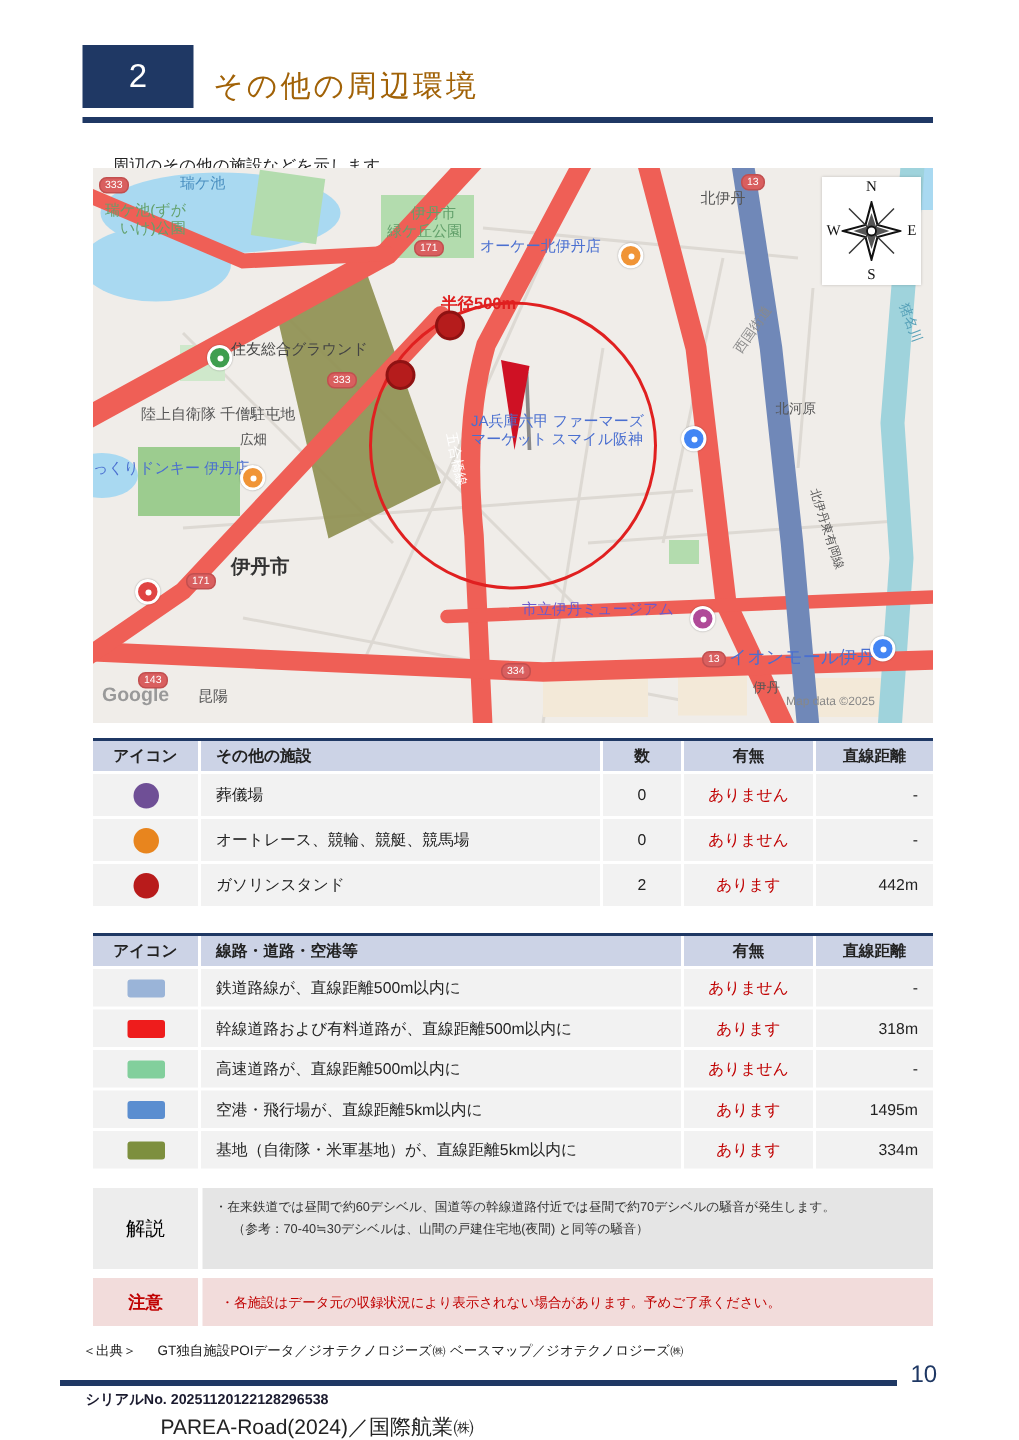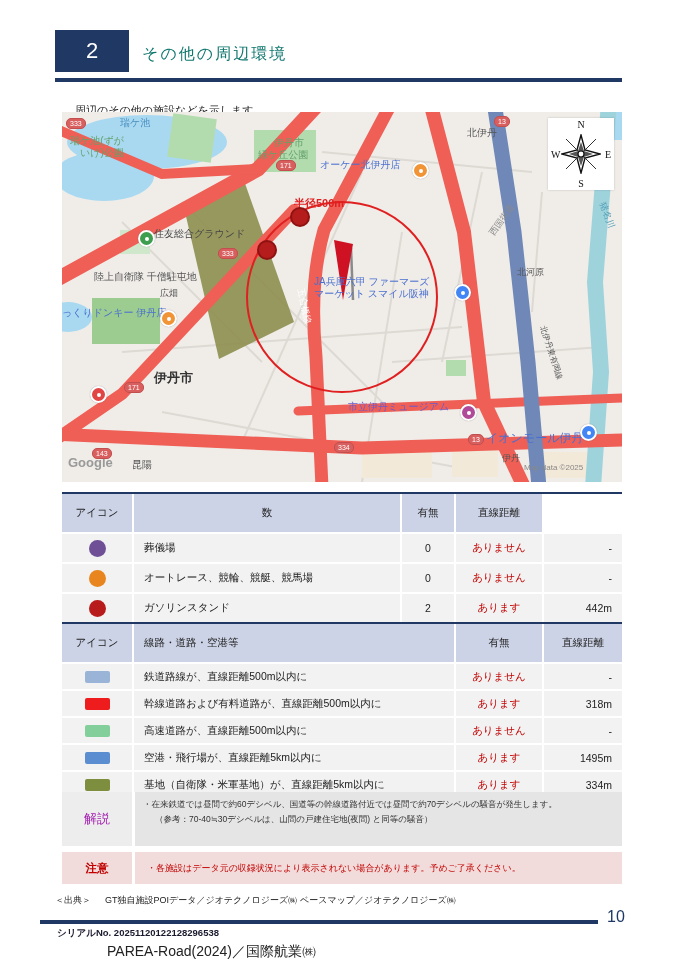--- a/index.html
+++ b/index.html
@@ -2,21 +2,21 @@
 <html><head>
 <meta charset="utf-8">
 <style>
   html,body{margin:0;padding:0;background:#fff;}
   body{font-family:"Liberation Sans","DejaVu Sans",sans-serif;color:#222;}
   .page{position:relative;width:679px;height:960px;background:#fff;overflow:hidden;}
 
   
   .secnum{position:absolute;left:55px;top:30px;width:74px;height:42px;background:#1f3864;color:#fff;
           display:flex;align-items:center;justify-content:center;font-size:22px;}
-  .title{position:absolute;left:142px;top:44px;font-size:16px;letter-spacing:2px;color:#0f766e;font-weight:500;}
+  .title{position:absolute;left:142px;top:44px;font-size:20px;letter-spacing:2px;color:#a16207;font-weight:500;}
   .hrule{position:absolute;left:55px;top:78px;width:567px;height:4px;background:#1f3864;}
   .intro{position:absolute;left:75px;top:92px;font-size:11px;}
 
   
   .map{position:absolute;left:62px;top:112px;width:560px;height:370px;background:#f0ede9;overflow:hidden;}
   .map svg.base{position:absolute;left:0;top:0;}
   .maplabel{position:absolute;white-space:nowrap;line-height:1.05;transform-origin:left center;}
   .shield{position:absolute;background:#d95f5f;color:#fff;font-size:7px;line-height:1;
           padding:1px 3px;border-radius:5px;border:1px solid #c24f4f;}
   .poi{position:absolute;width:13px;height:13px;border-radius:50%;border:2px solid #fff;
@@ -30,38 +30,38 @@
   .compass .w{left:3px;top:50%;transform:translateY(-50%);}
   .compass .e{right:3px;top:50%;transform:translateY(-50%);}
   .compass svg{position:absolute;left:13px;top:16px;}
 
   
   .tbl{position:absolute;left:62px;width:560px;border-top:2px solid #1f3864;}
   .trow{display:grid;column-gap:2px;margin-bottom:2px;}
   .fac .trow{grid-template-columns:70px 1fr 52px 86px 78px;}
   .rts .trow{grid-template-columns:70px 1fr 86px 78px;}
   .trow>div{display:flex;align-items:center;font-size:10.5px;}
-  .thead>div{background:#ccd3e6;height:38px;font-size:10.5px;color:#222;}
+  .thead>div{background:#ccd3e6;height:20px;font-size:10.5px;color:#222;font-weight:bold;}
   .tbody>div{background:#f2f2f2;}
   .fac .tbody>div{height:28px;}
   .rts .tbody>div{height:25px;}
   .c-icon{justify-content:center;}
   .c-name{padding-left:10px;}
   .c-count,.c-pres{justify-content:center;}
   .c-dist{justify-content:flex-end;padding-right:10px;}
   .th-name{padding-left:10px;}
   .th-count,.th-pres,.th-dist{justify-content:center;}
   .pres{color:#c00000;}
   .ic-circle{width:17px;height:17px;border-radius:50%;}
   .ic-rect{width:25px;height:12px;border-radius:2px;}
 
   
   .notebox{position:absolute;left:62px;width:560px;display:grid;grid-template-columns:70px 1fr;column-gap:3px;background:#fff;}
   .kaisetsu{top:792px;height:54px;}
-  .kaisetsu .nlabel{background:#ededed;display:flex;align-items:center;justify-content:center;font-size:13px;color:#a21caf;}
+  .kaisetsu .nlabel{background:#ededed;display:flex;align-items:center;justify-content:center;font-size:13px;color:#000000;}
   .kaisetsu .nbody{background:#e5e5e5;font-size:8.5px;color:#333;padding:5px 8px 0 8px;line-height:15px;}
   .kaisetsu .l2{padding-left:4px;}
   .kaisetsu .l3{padding-left:12px;}
   .chui{top:852px;height:32px;}
   .chui .nlabel{background:#f2dcdb;display:flex;align-items:center;justify-content:center;font-size:11.5px;font-weight:bold;color:#c00000;}
   .chui .nbody{background:#f2dcdb;display:flex;align-items:center;font-size:9px;color:#c00000;padding-left:12px;}
 
   
   .src-label{position:absolute;left:55px;top:894px;font-size:9px;}
   .src-1{position:absolute;left:105px;top:894px;font-size:9px;}
@@ -193,20 +193,21 @@
         <line x1="5" y1="5" x2="35" y2="35" stroke="#333" stroke-width="1"></line>
         <line x1="35" y1="5" x2="5" y2="35" stroke="#333" stroke-width="1"></line>
         <circle cx="20" cy="20" r="3" fill="#fff" stroke="#111" stroke-width="1.2"></circle>
       </svg>
     </div>
   </div>
 
   <section class="tbl fac" style="top:492px;">
     <div class="trow thead">
       <div class="th-icon c-icon">アイコン</div>
+      <div class="th-name">その他の施設</div>
       <div class="th-count">数</div>
       <div class="th-pres">有無</div>
       <div class="th-dist">直線距離</div>
     </div>
     <div id="fac-rows">
         <div class="trow tbody">
           <div class="c-icon">
             <div class="ic-circle" style="background: rgb(111, 79, 150);"></div>
           </div>
           <div class="c-name">葬儀場</div>

